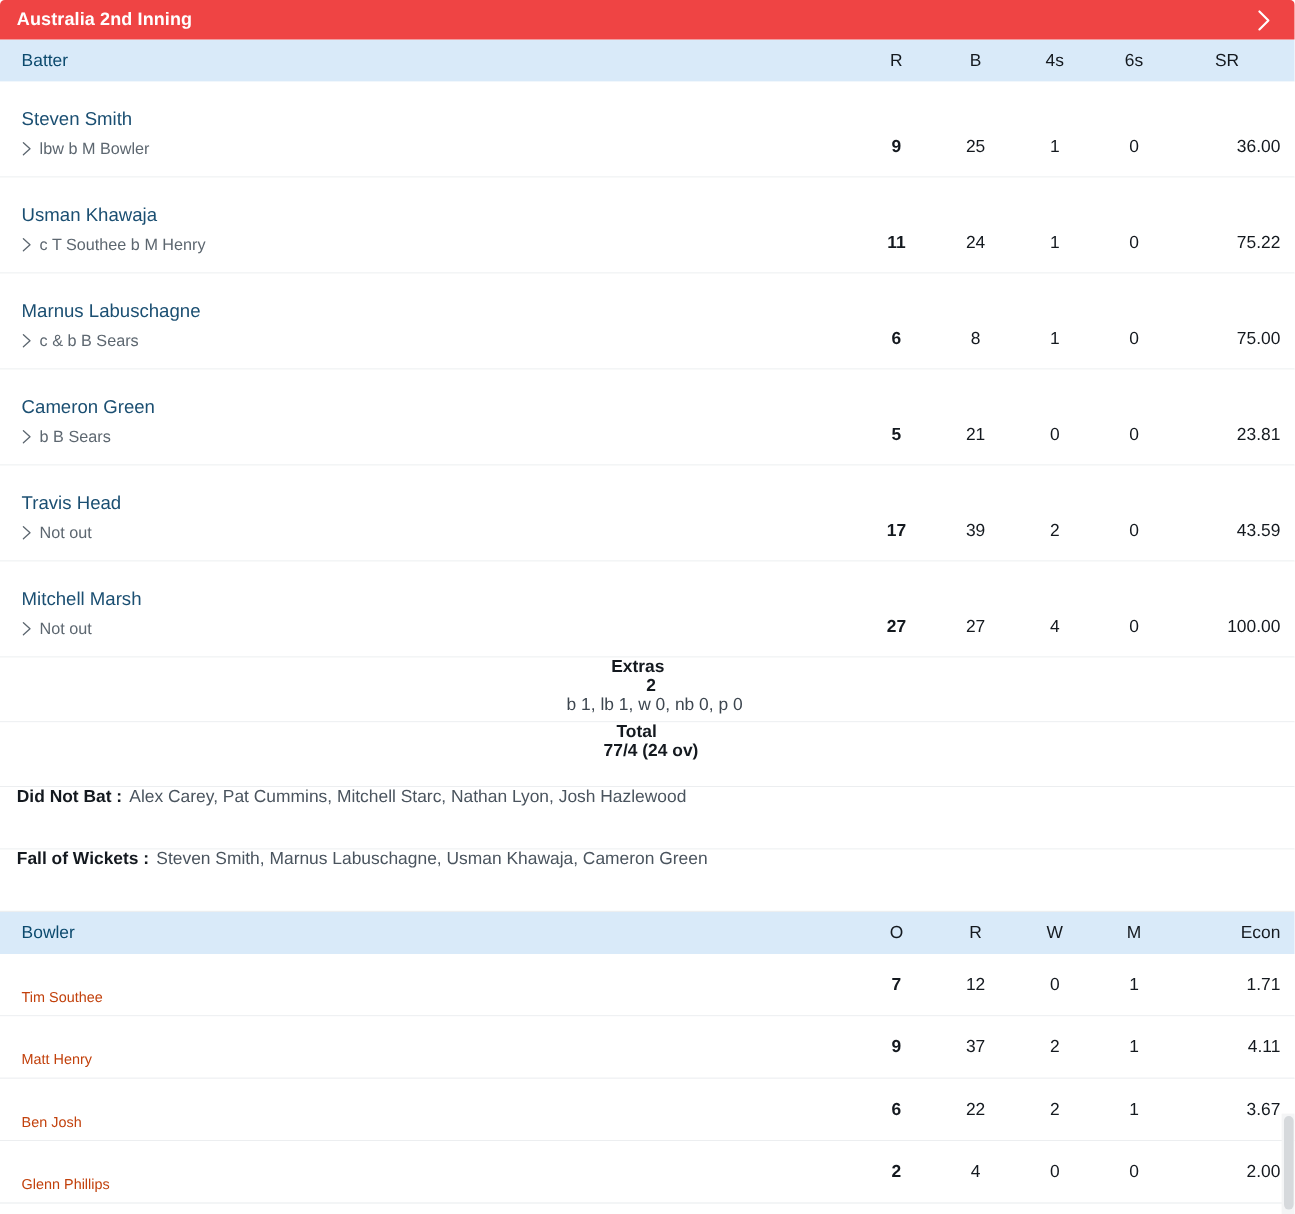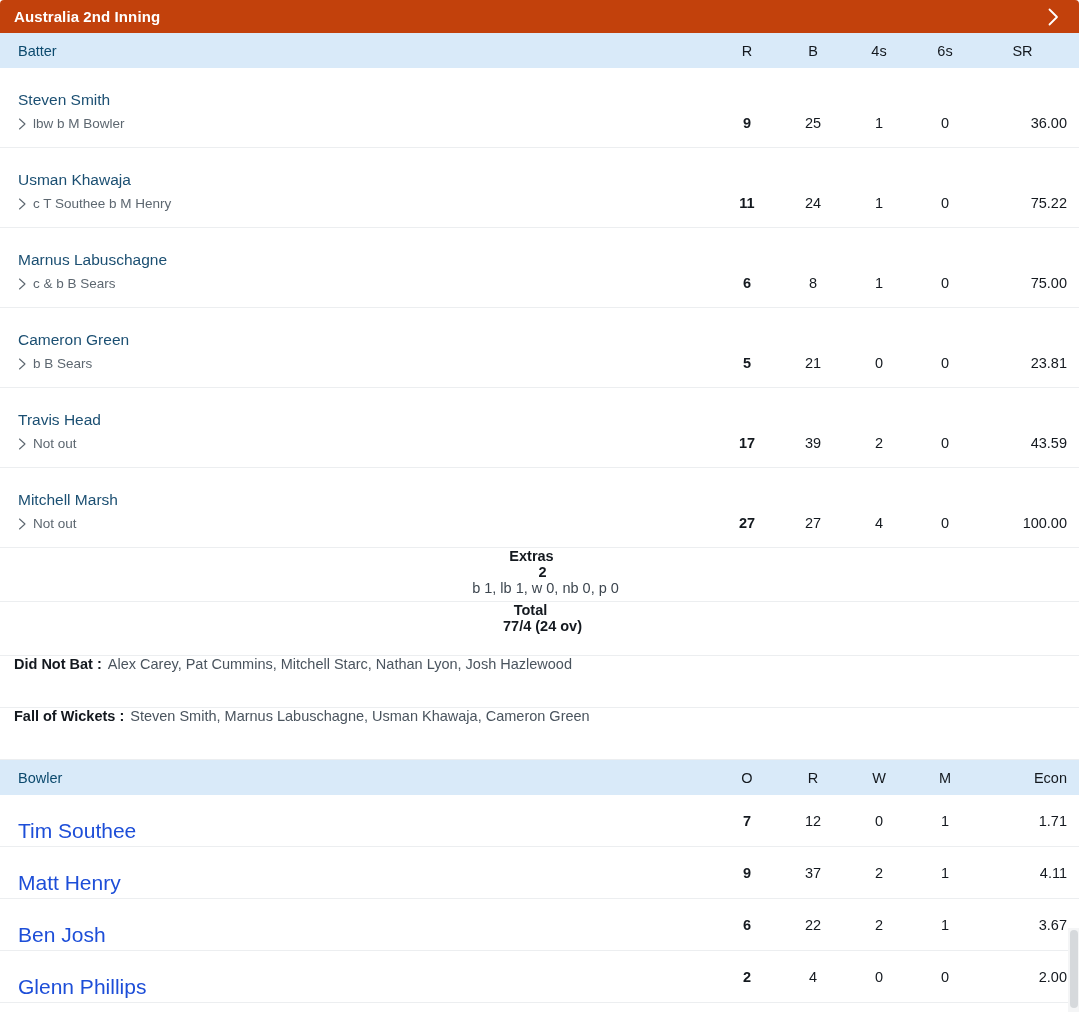--- a/index.html
+++ b/index.html
@@ -16,21 +16,21 @@
     width: 1079px;
     height: 1012px;
     overflow: hidden;
     background: #ffffff;
   }
 
   
   .inning-header {
     position: relative;
     height: 33px;
-    background: #c2410c;
+    background: #ef4444;
     border-radius: 4px 4px 0 0;
     display: flex;
     align-items: center;
     padding: 0 16px 0 14px;
   }
   .inning-title {
     color: #ffffff;
     font-size: 15px;
     font-weight: bold;
     letter-spacing: 0.1px;
@@ -167,22 +167,22 @@
   .bowl-row {
     display: flex;
     align-items: center;
     padding: 0 12px 0 18px;
     border-bottom: 1px solid #eceef0;
     height: 52px;
     background: #ffffff;
   }
   .bowl-row .bowler-name {
     flex: 1 1 auto;
-    font-size: 21px;
-    color: #1d4ed8;
+    font-size: 12px;
+    color: #c2410c;
     cursor: pointer;
     margin-top: 20px;
   }
   .bowl-row .cell {
     flex: 0 0 auto;
     font-size: 14.5px;
     color: #14191f;
     text-align: center;
   }
   .bowl-row .cell.o-col { font-weight: bold; }

